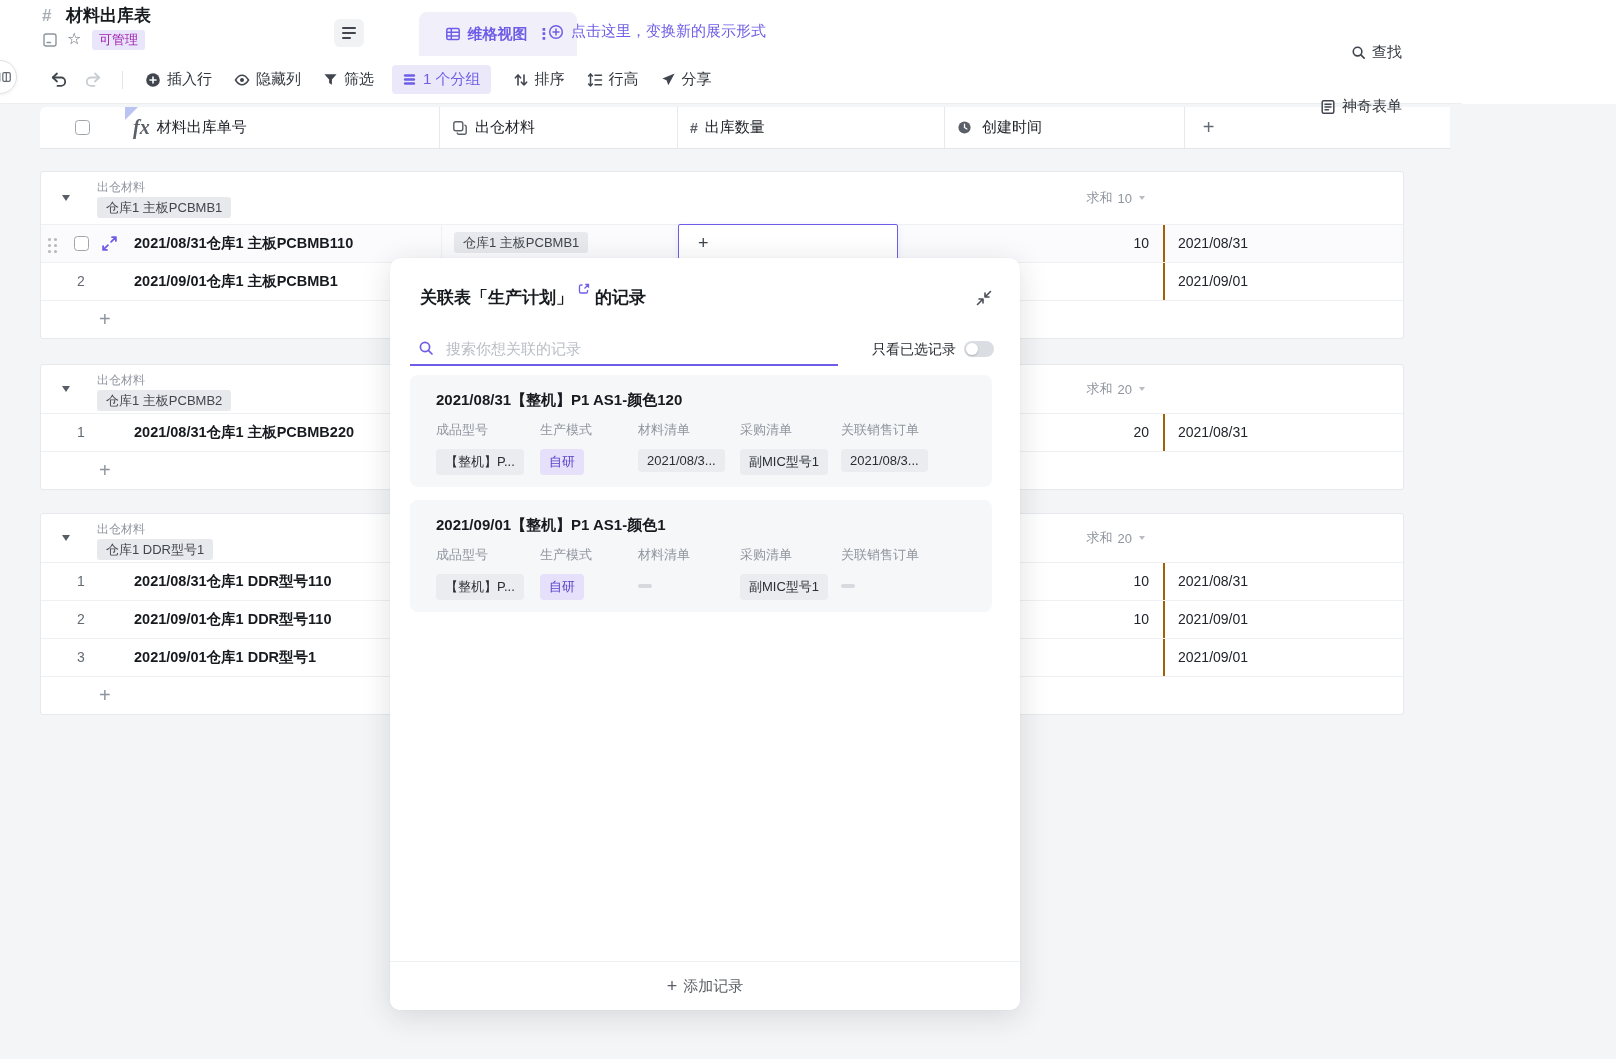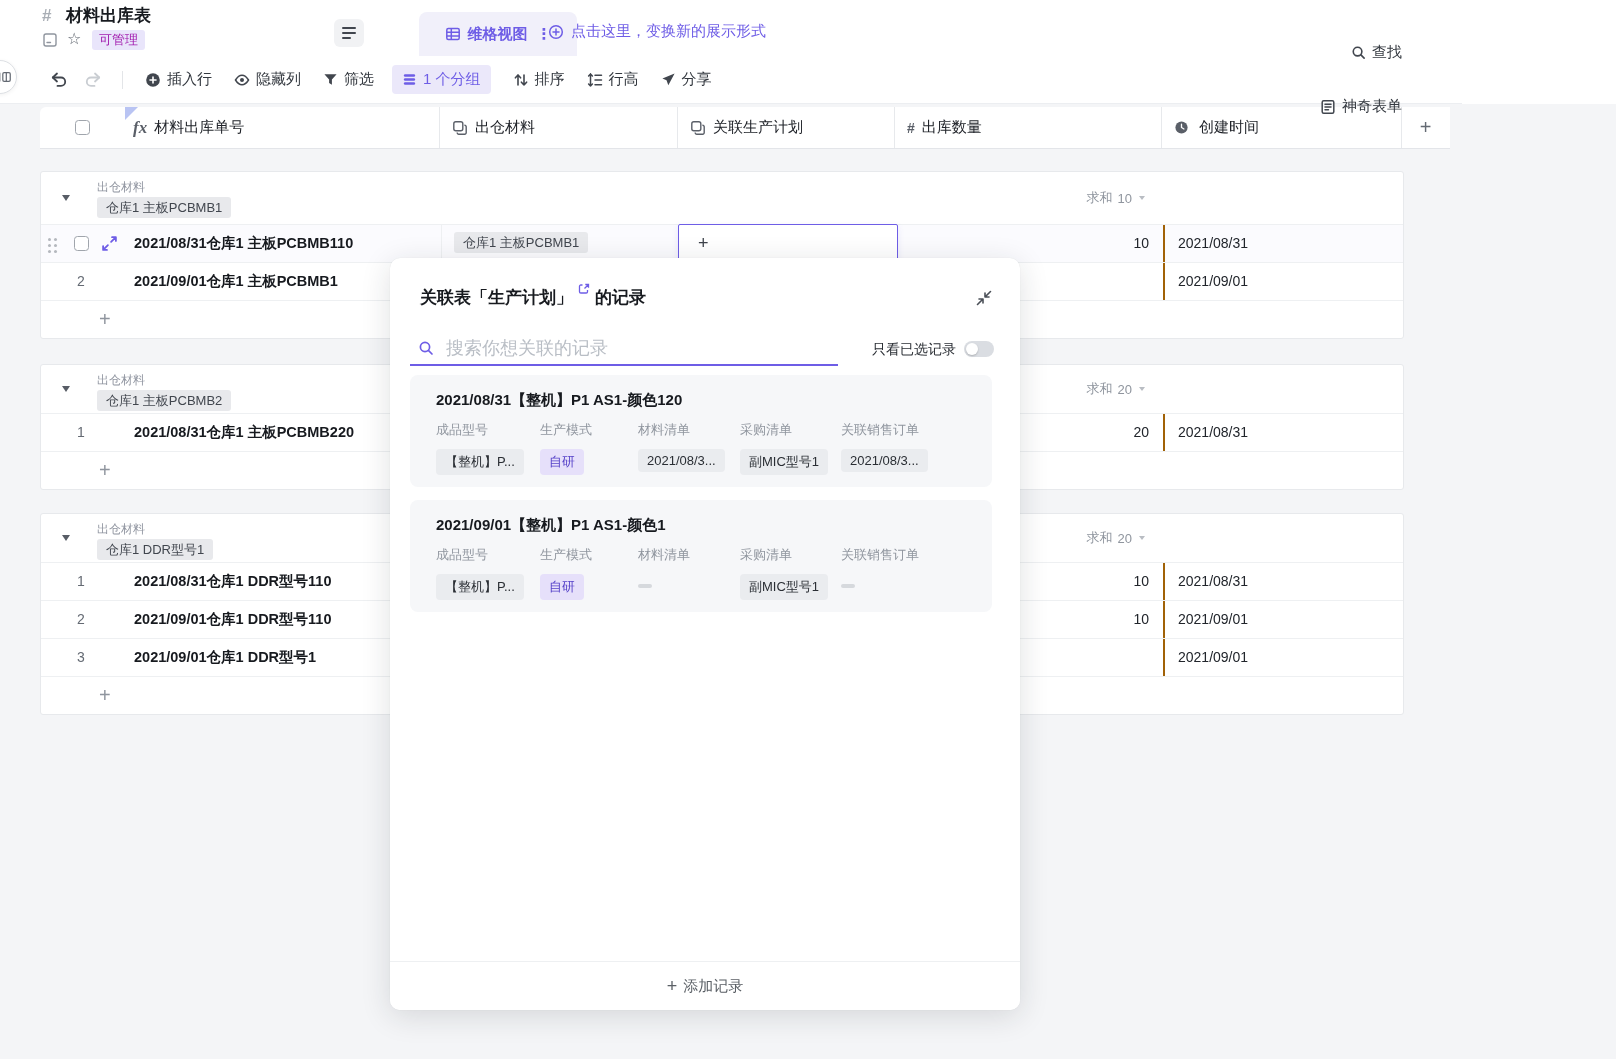--- a/index.html
+++ b/index.html
@@ -51,21 +51,21 @@
   .h1{width:315px;padding-left:8px;border-right:1px solid #e7e9ec;}
   .h1:before{content:"";position:absolute;left:0;top:0;width:0;height:0;
              border-top:13px solid #b9c4f3;border-right:13px solid transparent;}
   .h2{width:238px;border-right:1px solid #e7e9ec;}
   .h3{width:217px;border-right:1px solid #e7e9ec;}
   .h4{width:267px;border-right:1px solid #e7e9ec;}
   .h5{width:240px;border-right:1px solid #e7e9ec;gap:10px;}
   .hplus{width:47px;justify-content:center;padding-left:0;font-size:20px;color:#646a73;border-top-right-radius:8px;}
   .chk{width:15px;height:15px;border:1.5px solid #a0a5ac;border-radius:3.5px;background:#fff;box-sizing:border-box;}
   .hg .chk{position:absolute;left:35px;top:13px;}
-  .fxicon{font-family:"Liberation Serif","DejaVu Serif",serif;font-style:italic;font-weight:600;font-size:17px;color:#5a5f68;}
+  .fxicon{font-family:"Liberation Serif","DejaVu Serif",serif;font-style:italic;font-weight:600;font-size:20px;color:#5a5f68;}
   .hashsm{font-size:14px;font-weight:700;color:#5a5f68;}
 
   
   .group{position:absolute;left:40px;width:1362px;background:#fff;border:1px solid #e7e9ec;border-radius:3px;box-sizing:content-box;}
   .ghead{position:relative;}
   .gcaret{position:absolute;left:21px;top:50%;margin-top:-3px;width:0;height:0;
           border-left:4.5px solid transparent;border-right:4.5px solid transparent;border-top:6px solid #585d66;}
   .gfield{position:absolute;left:56px;top:7px;font-size:12px;color:#9095a0;}
   .gtag{position:absolute;left:56px;top:25px;background:#e8e9ec;color:#41464e;font-size:13px;
         padding:2px 9px;border-radius:3px;line-height:17px;}
@@ -96,21 +96,21 @@
 
   
   .modal{position:absolute;left:390px;top:154px;width:630px;height:752px;background:#fff;border-radius:10px;
          box-shadow:0 6px 30px rgba(31,35,41,.14),0 0 1px rgba(31,35,41,.12);z-index:10;}
   .mtitle{position:absolute;left:30px;top:28px;font-size:17px;font-weight:700;color:#171a1f;display:flex;align-items:flex-start;gap:3px;}
   .mtitle .extlink{color:#6e5de6;margin:0 2px;position:relative;top:-3px;}
   .mcollapse{position:absolute;right:27px;top:31px;color:#4b5058;}
   .msearch{position:absolute;left:20px;top:74px;width:428px;height:34px;border-bottom:2px solid #6e5de6;
            display:flex;align-items:center;gap:10px;padding-left:8px;box-sizing:border-box;}
   .msearch svg{flex:none;color:#6e5de6;}
-  .msearch input{border:none;outline:none;font-size:18px;width:100%;background:transparent;
+  .msearch input{border:none;outline:none;font-size:15px;width:100%;background:transparent;
                  font-family:"Liberation Sans","DejaVu Sans",sans-serif;color:#1f2329;}
   .msearch input::placeholder{color:#b9bec5;}
   .mtogglerow{position:absolute;right:26px;top:83px;display:flex;gap:8px;font-size:14px;color:#2a2e34;}
   .toggle{width:30px;height:16px;border-radius:8px;background:#dadde2;position:relative;}
   .toggle:after{content:"";position:absolute;left:2px;top:2px;width:12px;height:12px;border-radius:50%;background:#fff;
                 box-shadow:0 1px 2px rgba(0,0,0,.2);}
   .card{position:absolute;left:20px;width:582px;height:112px;background:#f6f7f9;border-radius:8px;
         padding:16px 0 0 26px;box-sizing:border-box;}
   .card1{top:117px}.card2{top:242px}
   .ctitle{font-size:15px;font-weight:700;color:#171a1f;}
@@ -299,29 +299,20 @@
       </div>
       <div class="h h2">
         <span class="ficon">
             <svg width="16" height="16" viewBox="0 0 16 16" fill="none" stroke="currentColor" stroke-width="1.4">
               <rect x="1.8" y="1.8" width="9" height="9" rx="2"></rect>
               <path d="M12.4 5.2h.3a1.5 1.5 0 0 1 1.5 1.5v6a1.5 1.5 0 0 1-1.5 1.5h-6a1.5 1.5 0 0 1-1.5-1.5v-.3"></path>
             </svg>
           </span>
         <span>出仓材料</span>
       </div>
-      <div class="h h3">
-        <span class="ficon">
-            <svg width="16" height="16" viewBox="0 0 16 16" fill="none" stroke="currentColor" stroke-width="1.4">
-              <rect x="1.8" y="1.8" width="9" height="9" rx="2"></rect>
-              <path d="M12.4 5.2h.3a1.5 1.5 0 0 1 1.5 1.5v6a1.5 1.5 0 0 1-1.5 1.5h-6a1.5 1.5 0 0 1-1.5-1.5v-.3"></path>
-            </svg>
-          </span>
-        <span>关联生产计划</span>
-      </div>
       <div class="h h4">
         <span class="hashsm">#</span>
         <span>出库数量</span>
       </div>
       <div class="h h5">
         <span class="ficon">
             <svg width="15" height="15" viewBox="0 0 16 16">
               <circle cx="8" cy="8" r="6.5" fill="currentColor"></circle>
               <path d="M8 4.5V8l2.6 1.6" stroke="#fff" stroke-width="1.4" fill="none" stroke-linecap="round"></path>
             </svg>

